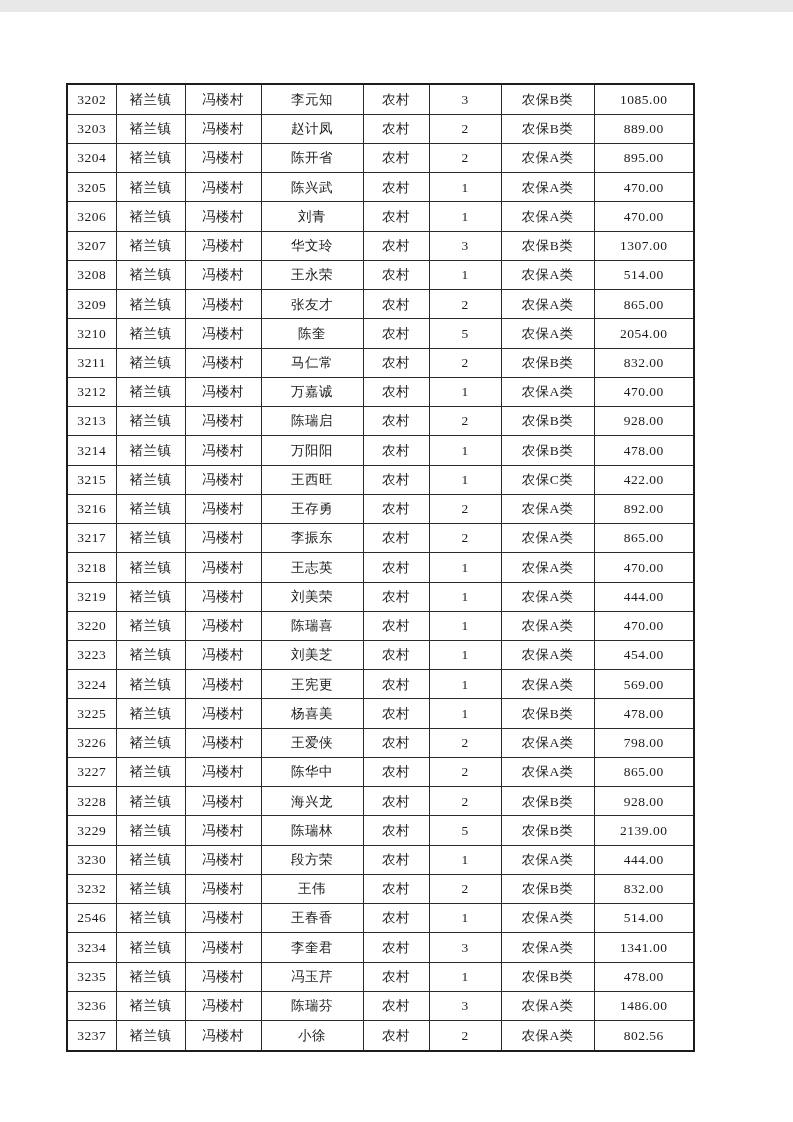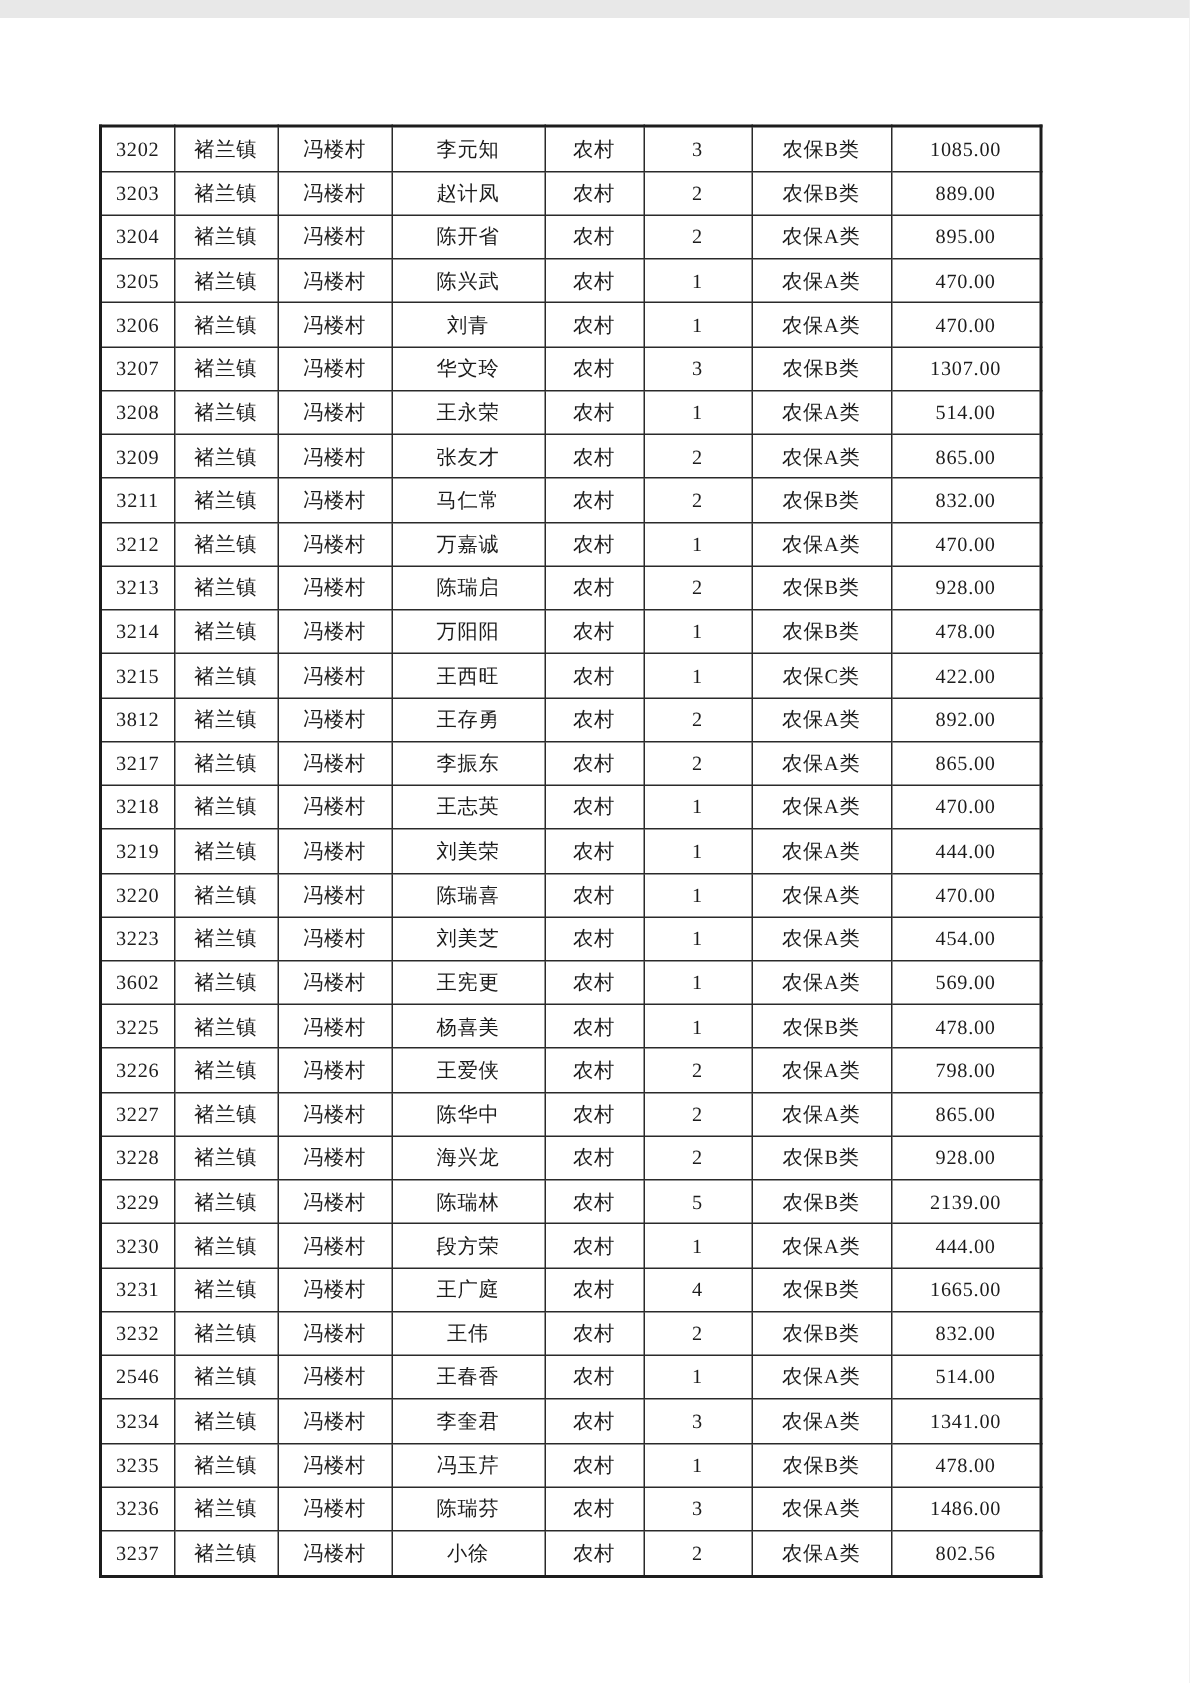--- a/index.html
+++ b/index.html
@@ -142,20 +142,30 @@
     <td class="num">3209</td>
     <td>褚兰镇</td>
     <td>冯楼村</td>
     <td>张友才</td>
     <td>农村</td>
     <td class="num">2</td>
     <td>农保A类</td>
     <td class="num">865.00</td>
   </tr>
         <tr>
+    <td class="num">3210</td>
+    <td>褚兰镇</td>
+    <td>冯楼村</td>
+    <td>陈奎</td>
+    <td>农村</td>
+    <td class="num">5</td>
+    <td>农保A类</td>
+    <td class="num">2054.00</td>
+  </tr>
+        <tr>
     <td class="num">3211</td>
     <td>褚兰镇</td>
     <td>冯楼村</td>
     <td>马仁常</td>
     <td>农村</td>
     <td class="num">2</td>
     <td>农保B类</td>
     <td class="num">832.00</td>
   </tr>
         <tr>
@@ -192,21 +202,21 @@
     <td class="num">3215</td>
     <td>褚兰镇</td>
     <td>冯楼村</td>
     <td>王西旺</td>
     <td>农村</td>
     <td class="num">1</td>
     <td>农保C类</td>
     <td class="num">422.00</td>
   </tr>
         <tr>
-    <td class="num">3812</td>
+    <td class="num">3216</td>
     <td>褚兰镇</td>
     <td>冯楼村</td>
     <td>王存勇</td>
     <td>农村</td>
     <td class="num">2</td>
     <td>农保A类</td>
     <td class="num">892.00</td>
   </tr>
         <tr>
     <td class="num">3217</td>
@@ -252,21 +262,21 @@
     <td class="num">3223</td>
     <td>褚兰镇</td>
     <td>冯楼村</td>
     <td>刘美芝</td>
     <td>农村</td>
     <td class="num">1</td>
     <td>农保A类</td>
     <td class="num">454.00</td>
   </tr>
         <tr>
-    <td class="num">3602</td>
+    <td class="num">3224</td>
     <td>褚兰镇</td>
     <td>冯楼村</td>
     <td>王宪更</td>
     <td>农村</td>
     <td class="num">1</td>
     <td>农保A类</td>
     <td class="num">569.00</td>
   </tr>
         <tr>
     <td class="num">3225</td>
@@ -320,30 +330,20 @@
   </tr>
         <tr>
     <td class="num">3230</td>
     <td>褚兰镇</td>
     <td>冯楼村</td>
     <td>段方荣</td>
     <td>农村</td>
     <td class="num">1</td>
     <td>农保A类</td>
     <td class="num">444.00</td>
-  </tr>
-        <tr>
-    <td class="num">3231</td>
-    <td>褚兰镇</td>
-    <td>冯楼村</td>
-    <td>王广庭</td>
-    <td>农村</td>
-    <td class="num">4</td>
-    <td>农保B类</td>
-    <td class="num">1665.00</td>
   </tr>
         <tr>
     <td class="num">3232</td>
     <td>褚兰镇</td>
     <td>冯楼村</td>
     <td>王伟</td>
     <td>农村</td>
     <td class="num">2</td>
     <td>农保B类</td>
     <td class="num">832.00</td>

